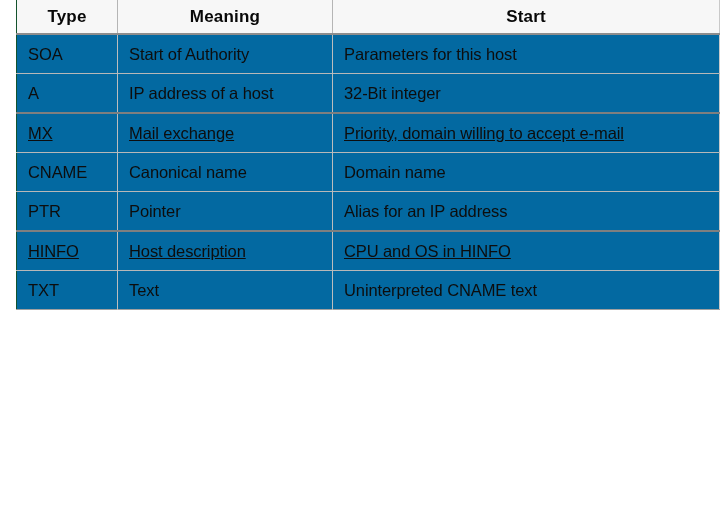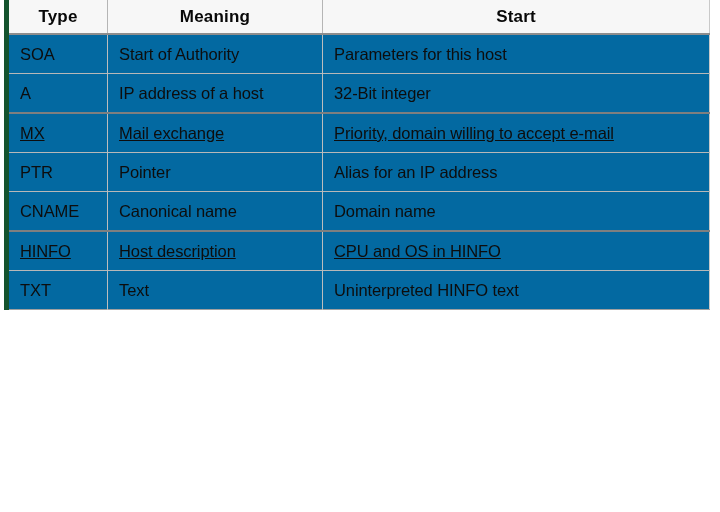--- a/index.html
+++ b/index.html
@@ -22,27 +22,27 @@
     left: 0;
     top: 0;
     width: 720px;
     height: 512px;
     background: #ffffff;
   }
 
   
   #rr-table {
     position: absolute;
-    left: 4px;
+    left: 16px;
     top: 0px;
     width: 703px;
     border-collapse: collapse;
     table-layout: fixed;
     background: #f6f6f6;
-    border-left: 5px solid #14532d;
+    border-left: 1px solid #14532d;
     border-right: 1px solid #c9c9c9;
     border-bottom: 1px solid #a0a0a0;
   }
 
   #rr-table col.c-type    { width: 101px; }
   #rr-table col.c-meaning { width: 215px; }
   #rr-table col.c-value   { width: 387px; }
 
   
   #rr-table thead th {
@@ -120,35 +120,35 @@
           <td class="cell-type">A</td>
           <td class="cell-meaning">IP address of a host</td>
           <td class="cell-value">32-Bit integer</td>
         </tr>
         <tr class="heavy-rule">
           <td class="cell-type">MX</td>
           <td class="cell-meaning">Mail exchange</td>
           <td class="cell-value">Priority, domain willing to accept e-mail</td>
         </tr>
         <tr>
+          <td class="cell-type">CNAME</td>
+          <td class="cell-meaning">Canonical name</td>
+          <td class="cell-value">Domain name</td>
+        </tr>
+        <tr>
           <td class="cell-type">PTR</td>
           <td class="cell-meaning">Pointer</td>
           <td class="cell-value">Alias for an IP address</td>
-        </tr>
-        <tr>
-          <td class="cell-type">CNAME</td>
-          <td class="cell-meaning">Canonical name</td>
-          <td class="cell-value">Domain name</td>
         </tr>
         <tr class="heavy-rule">
           <td class="cell-type">HINFO</td>
           <td class="cell-meaning">Host description</td>
           <td class="cell-value">CPU and OS in HINFO</td>
         </tr>
         <tr>
           <td class="cell-type">TXT</td>
           <td class="cell-meaning">Text</td>
-          <td class="cell-value">Uninterpreted HINFO text</td>
+          <td class="cell-value">Uninterpreted CNAME text</td>
         </tr>
       </tbody>
   </table>
 
 </div>
 
 </body></html>

